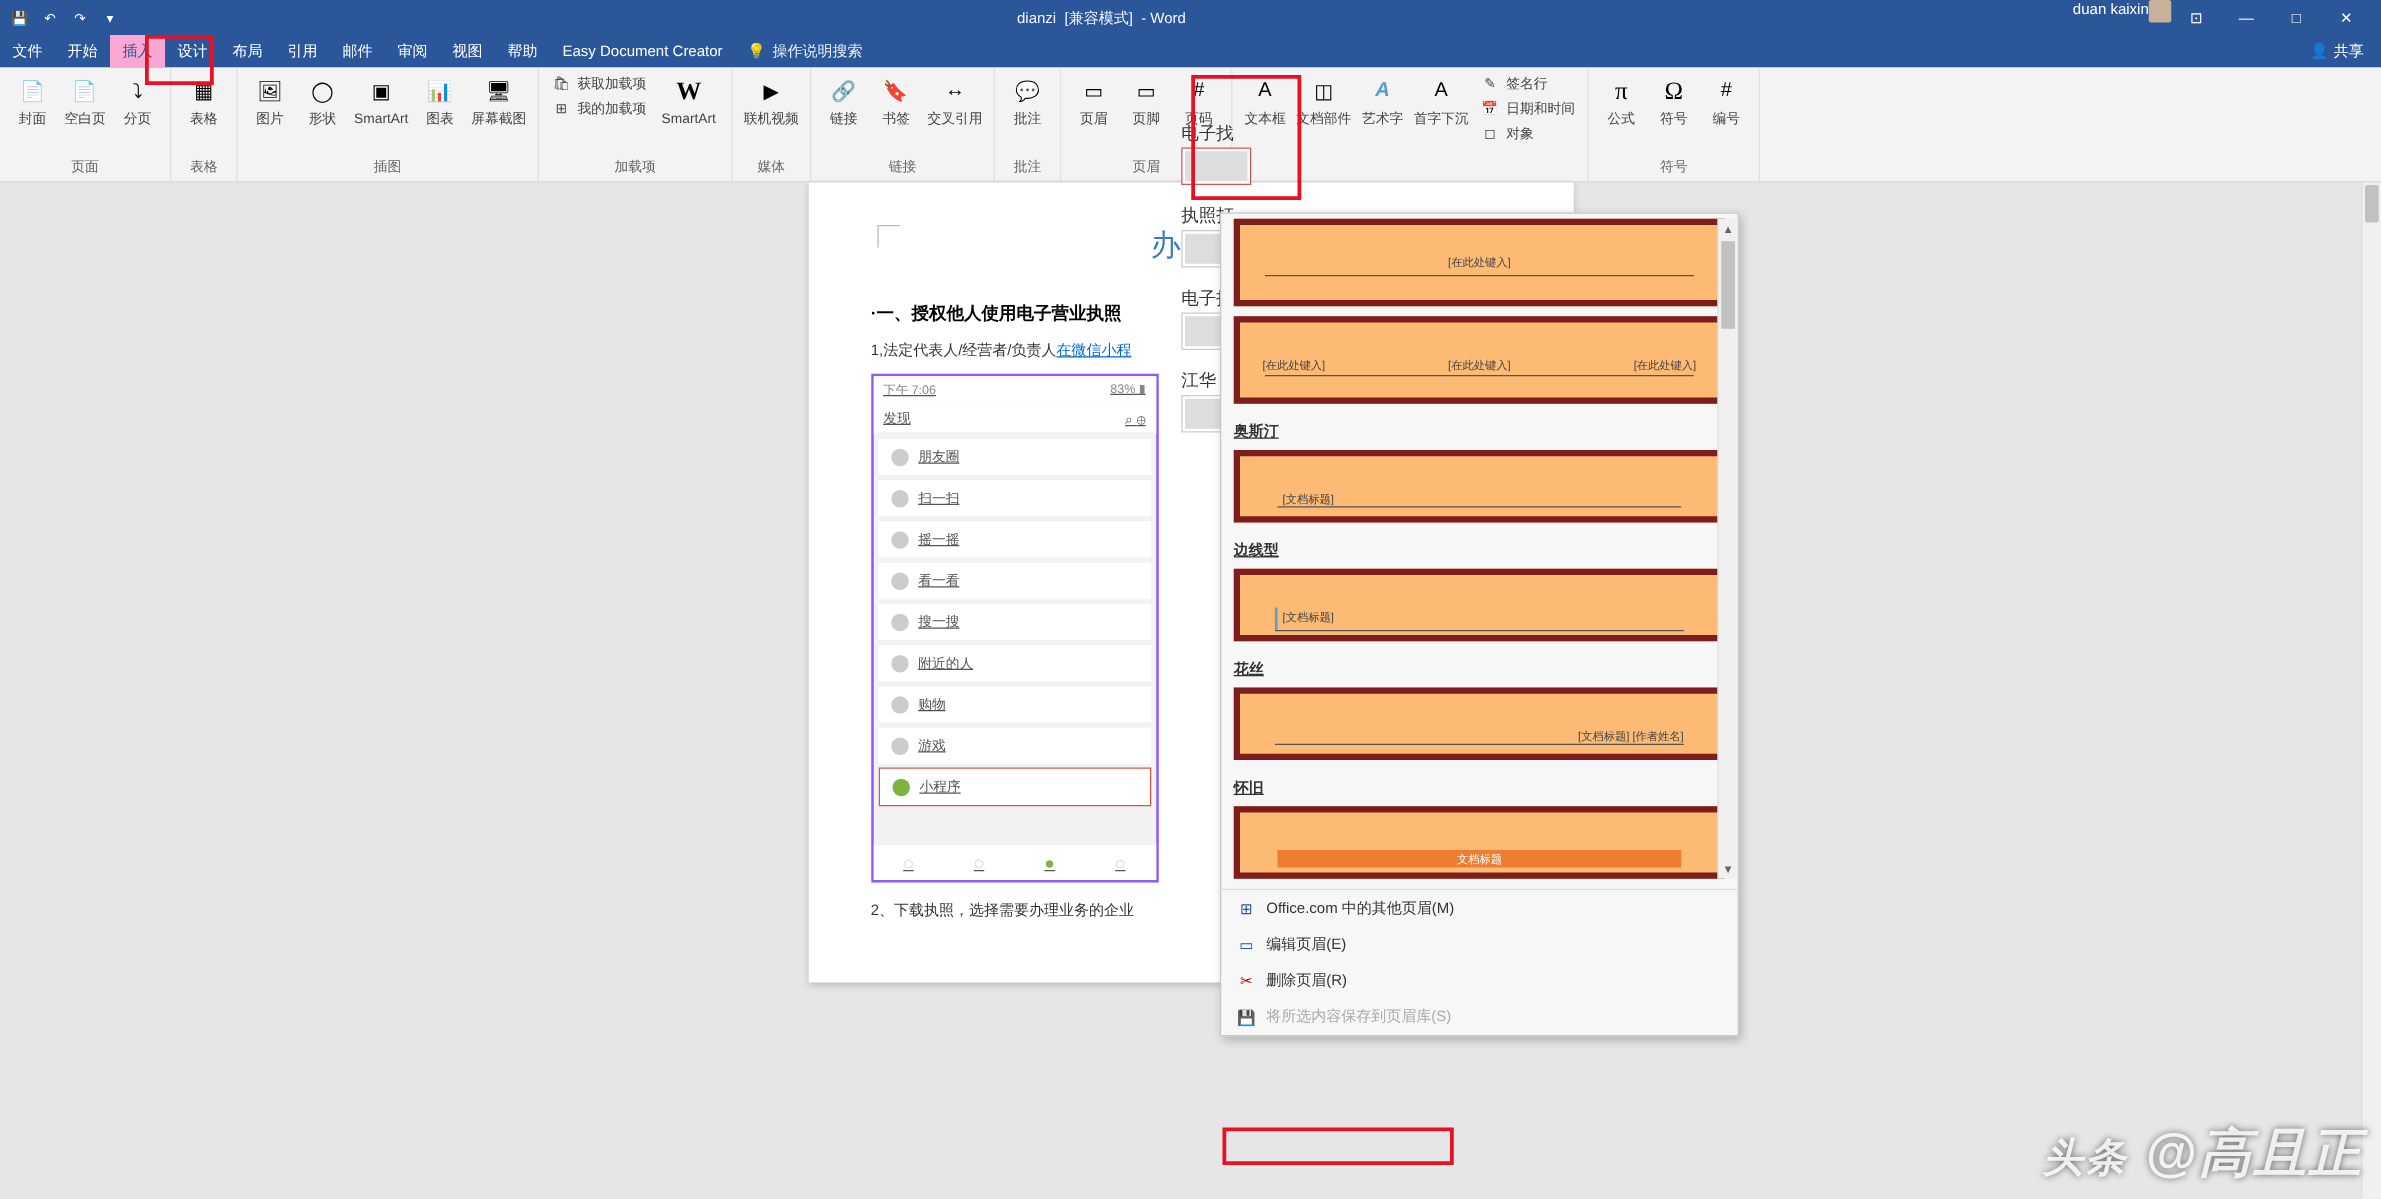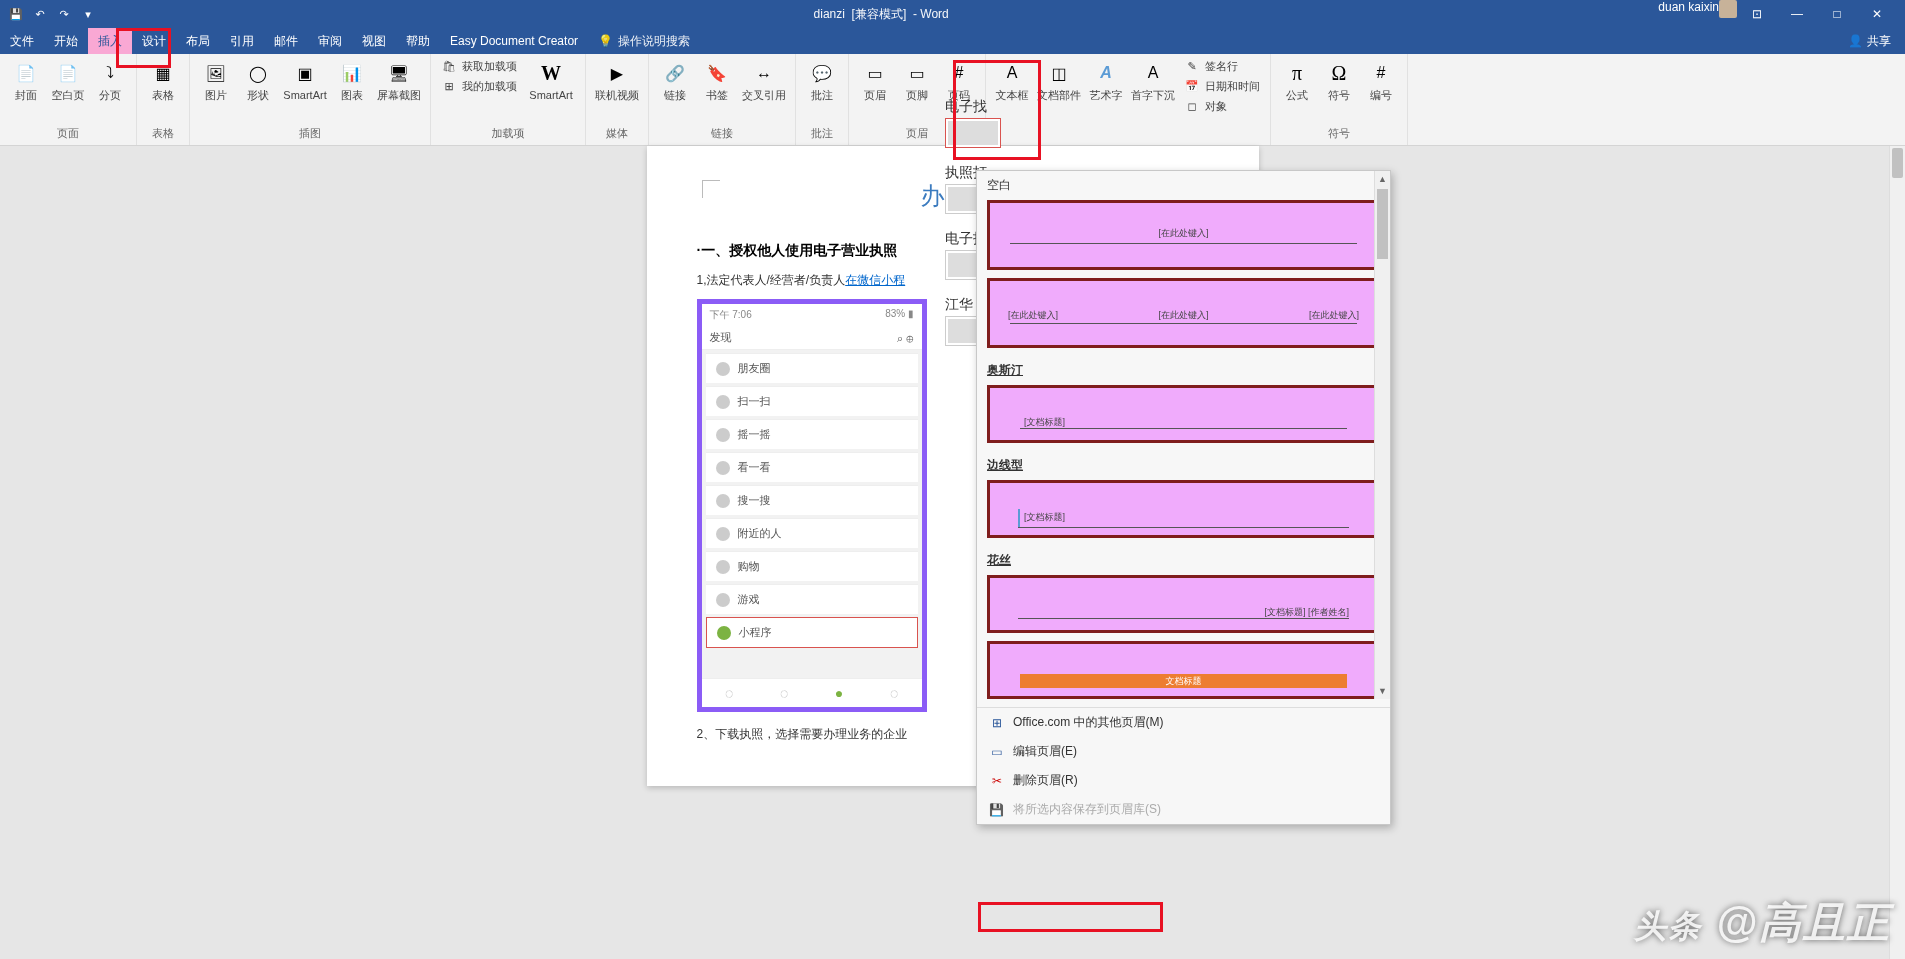--- a/index.html
+++ b/index.html
@@ -28,39 +28,39 @@
 .srow .si { width: 16px; height: 16px; display:flex; align-items:center; justify-content:center; }
 .page-area { position: absolute; top: 146px; left: 0; right: 0; bottom: 0; background: #e6e6e6; display: flex; align-items:flex-start; justify-content: center; }
 .scroll-track { position: absolute; right: 0; top: 146px; bottom: 0; width: 16px; background: #f0f0f0; border-left: 1px solid #ddd; }
 .scroll-thumb { position:absolute; top:2px; left:2px; right:2px; height:30px; background:#c1c1c1; border-radius:2px;}
 .page { width: 612px; background: #fff; box-shadow: 0 2px 6px rgba(0,0,0,.2); padding: 26px 10px 10px 50px; position: relative; height: 640px;}
 .corner-mark { position: absolute; left: 55px; top: 34px; width: 18px; height: 18px; border-left: 1px solid #bbb; border-top: 1px solid #bbb; }
 .doc-title { font-size: 24px; color: #3b7bbf; text-align: center; letter-spacing: 2px; margin-top: 8px;}
 .head2 { font-size: 14px; font-weight: bold; color: #000; margin-top: 30px; }
 .para { font-size: 12px; color: #333; margin-top: 12px; }
 .para .link { color: #0066cc; text-decoration: underline; }
-.mock-phone { margin-top: 10px; width: 230px; border: 5px solid #8b5cf6; font-size: 11px; color: #555; background:#f2f2f2;}
+.mock-phone { margin-top: 10px; width: 230px; border: 2px solid #8b5cf6; font-size: 11px; color: #555; background:#f2f2f2;text-decoration:underline;}
 .mp-head { display:flex; justify-content:space-between; padding:4px 8px; font-size:10px; color:#888; background:#fff;}
 .mp-search { display:flex; justify-content:space-between; align-items:flex-end; padding:4px 8px; background:#fff; border-bottom:1px solid #eee;}
 .mp-row { display:flex; align-items:center; gap:8px; padding:7px 10px; border-top:1px solid #eee; background:#fff; margin:3px 4px;}
 .mp-row .mi { width:14px; height:14px; border-radius:50%; background:#ccc;}
 .mp-row.sel { border:1px solid #d9534f; }
 .mp-tab { display:flex; justify-content:space-around; padding:6px 0; background:#fff; border-top:1px solid #eee; margin-top:30px;}
 .mp-tab .ti{ font-size:14px; color:#999;}
 .side-thumbs { position: absolute; left: 945px; top: 98px; width: 56px; display: flex; flex-direction: column; gap: 16px; font-size: 14px; color: #0066cc; }
 .side-thumbs .th { border:1px solid #d9534f; background:#fff; padding:2px;}
 .side-thumbs .th.plain { border-color:#ccc; }
 .side-thumbs .th .im{ height:24px; background:#ddd;}
 .side-thumbs .lab { color:#333; margin-bottom:2px;}
 
 
 .gallery { position: absolute; left: 976px; top: 170px; width: 415px; background: #f7f7f7; border: 1px solid #c8c8c8; box-shadow: 2px 3px 8px rgba(0,0,0,.25); z-index: 50; }
 .gcat { font-size: 12px; color: #333; padding: 6px 10px 2px; font-weight: bold; text-decoration: underline; }
 .gcat.nou { text-decoration:none; font-weight:normal;}
-.gprev { margin: 4px 10px 8px; border: 3px solid #7f1d1d; background: #f0abfc; height: 70px; position: relative; font-size: 9px; color: #444; }
+.gprev { margin: 4px 10px 8px; border: 5px solid #7f1d1d; background: #fdba74; height: 70px; position: relative; font-size: 9px; color: #444; }
 .gprev.short{ height:58px;}
 .gprev .line { position:absolute; left:20px; right:20px; top:35px; border-top:1px solid #555;}
 .gprev .txt { position:absolute; top:24px; left:0; right:0; text-align:center; }
 .gprev .tri { position:absolute; top:28px; left:18px; right:18px; display:flex; justify-content:space-between;}
 .gprev .lbar { position:absolute; left:28px; top:26px; border-left:2px solid #5b9bd5; height:18px;}
 .gprev .ltxt{ position:absolute; left:34px; top:28px;}
 .gprev .bigbar{ position:absolute; left:30px; right:30px; top:30px; height:14px; background:#ed7d31; display:flex; align-items:center; justify-content:center; color:#fff; font-size:9px;}
 .gprev .filgl { position:absolute; right:28px; top:28px; display:flex; gap:6px;}
 .gfoot { border-top: 1px solid #ddd; }
 .gitem { display: flex; align-items: center; gap: 8px; padding: 6px 12px; font-size: 12px; color: #333; }
@@ -398,21 +398,20 @@
       </div>
     </div>
 </div>
 
 <div class="scroll-track">
     <div class="scroll-thumb"></div>
   </div>
 
 <div class="gallery">
   <div class="gcontent">
-    <div class="gcat nou">空白</div>
     <div class="gprev">
         <div class="txt">[在此处键入]</div>
         <div class="line" style="top:40px"></div>
       </div>
     <div class="gprev">
         <div class="tri">
           <span>[在此处键入]</span>
           <span>[在此处键入]</span>
           <span>[在此处键入]</span>
         </div>
@@ -427,20 +426,21 @@
     <div class="gprev short">
         <div class="lbar"></div>
         <div class="ltxt">[文档标题]</div>
         <div class="line" style="top:44px;left:28px;right:28px"></div>
       </div>
     <div class="gcat">花丝</div>
     <div class="gprev short">
         <div class="filgl">[文档标题] [作者姓名]</div>
         <div class="line" style="top:40px;left:28px;right:28px"></div>
       </div>
+    <div class="gcat">怀旧</div>
     <div class="gprev short">
         <div class="bigbar">
           <span>文档标题</span>
         </div>
       </div>
     <div class="gscroll">
         <div class="arr">▲</div>
         <div class="tk"></div>
         <div class="arr" style="position:absolute;bottom:0;left:0;right:0">▼</div>
       </div>

